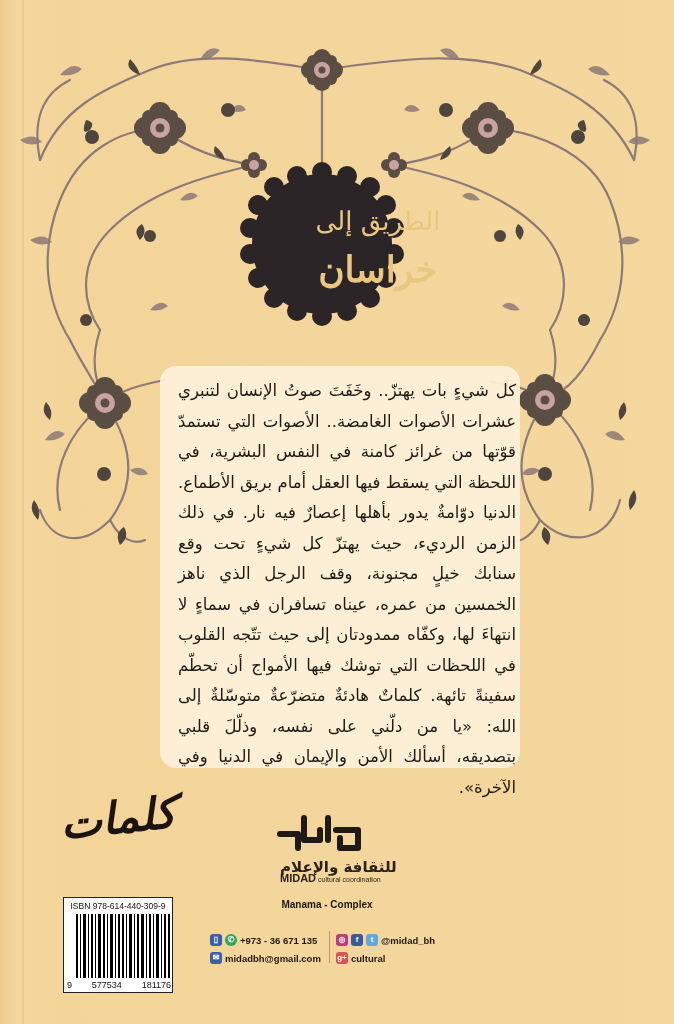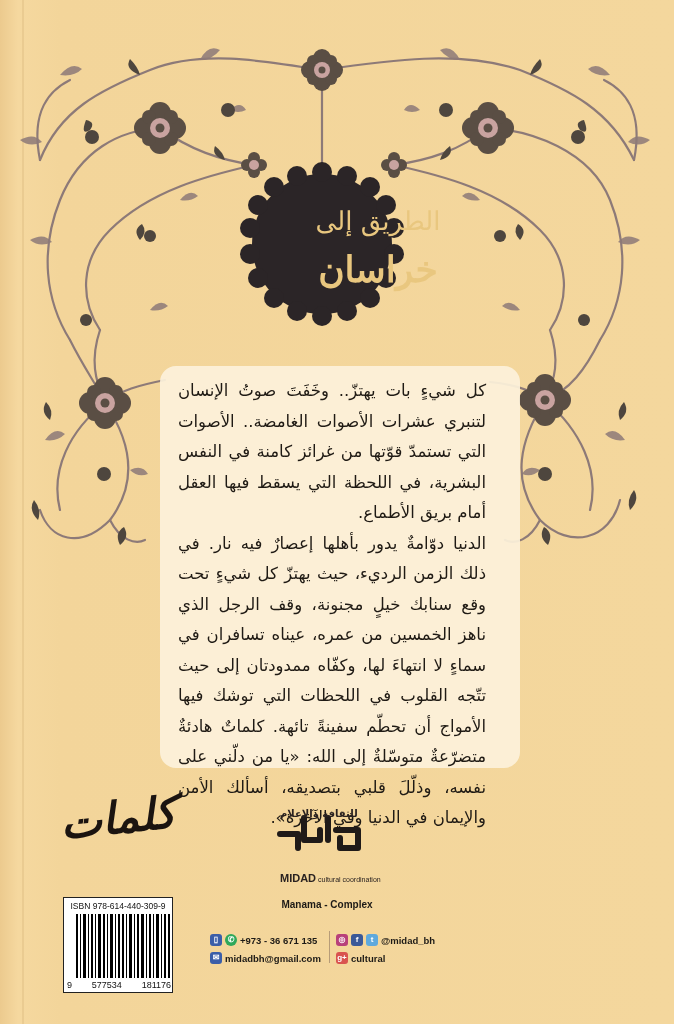--- a/index.html
+++ b/index.html
@@ -3,30 +3,30 @@
 <meta charset="utf-8">
 <style>
   html,body{margin:0;padding:0;}
   body{width:674px;height:1024px;overflow:hidden;background:#f3d59a;font-family:"DejaVu Sans",sans-serif;}
   .cover{position:relative;width:674px;height:1024px;background:linear-gradient(90deg,#ecca8e 0px,#f5d89f 18px,#f3d59a 60px,#f4d79d 100%);}
   .spine-edge{position:absolute;left:22px;top:0;width:2px;height:1024px;background:rgba(215,180,120,0.35);}
   svg.ornament{position:absolute;left:0;top:0;}
   .title-text{position:absolute;left:0;width:674px;text-align:center;color:#e9c77f;font-family:"DejaVu Serif",serif;direction:rtl;padding-left:41px;}
   .title-line1{top:206px;font-size:26px;}
   .title-line2{top:248px;font-size:36px;font-weight:bold;letter-spacing:2px;}
-  .blurb{position:absolute;left:160px;top:366px;width:360px;height:402px;background:rgba(252,241,218,0.93);border-radius:16px;box-sizing:border-box;padding:10px 34px 0 18px;}
+  .blurb{position:absolute;left:160px;top:366px;width:360px;height:402px;background:rgba(252,241,218,0.93);border-radius:16px;box-sizing:border-box;padding:10px 4px 0 18px;}
   .blurb p{margin:0;direction:rtl;text-align:justify;text-align-last:right;font-family:"DejaVu Sans",sans-serif;font-size:16.5px;line-height:30.5px;color:#1f1a14;}
   .publisher-logo{position:absolute;left:60px;top:792px;font-family:"DejaVu Serif",serif;font-size:44px;font-style:italic;font-weight:bold;color:#1b1410;direction:rtl;transform:rotate(-6deg);}
   .isbn-box{position:absolute;left:63px;top:866px;width:110px;height:96px;background:#fff;border:1px solid #222;box-sizing:border-box;margin-top:31px;}
   .isbn-label{font-family:"Liberation Sans",sans-serif;font-size:8.5px;color:#111;text-align:center;margin-top:3px;}
   .barcode{position:absolute;left:12px;top:16px;width:94px;height:64px;}
   .barcode span{position:absolute;top:0;bottom:0;background:#000;}
   .bc-digits{position:absolute;left:3px;bottom:2px;width:104px;font-family:"Liberation Sans",sans-serif;font-size:9px;color:#111;display:flex;justify-content:space-between;}
   .midad-logo{position:absolute;left:274px;top:812px;width:92px;height:44px;}
-  .midad-ar{position:absolute;left:280px;top:808px;font-family:"DejaVu Sans",sans-serif;font-size:10px;font-weight:bold;color:#2a2220;direction:rtl;}
+  .midad-ar{position:absolute;left:280px;top:858px;font-family:"DejaVu Sans",sans-serif;font-size:15px;font-weight:bold;color:#2a2220;direction:rtl;}
   .midad-en{position:absolute;left:280px;top:872px;font-family:"Liberation Sans",sans-serif;font-size:7px;color:#2a2220;}
   .midad-en b{font-size:11px;}
   .address{position:absolute;left:220px;top:898px;width:214px;text-align:center;font-family:"Liberation Sans",sans-serif;font-weight:bold;font-size:10px;line-height:14px;color:#1d1a16;}
   .contact{position:absolute;top:931px;font-family:"Liberation Sans",sans-serif;font-weight:bold;font-size:9.5px;color:#1d1a16;}
   .contact .row{display:flex;align-items:center;height:18px;gap:3px;}
   .ic{display:inline-block;width:12px;height:12px;border-radius:3px;color:#fff;font-size:8px;line-height:12px;text-align:center;font-weight:bold;}
   .divider{position:absolute;left:329px;top:931px;width:1px;height:32px;background:#b79c78;}
 </style>
 </head>
 <body>

